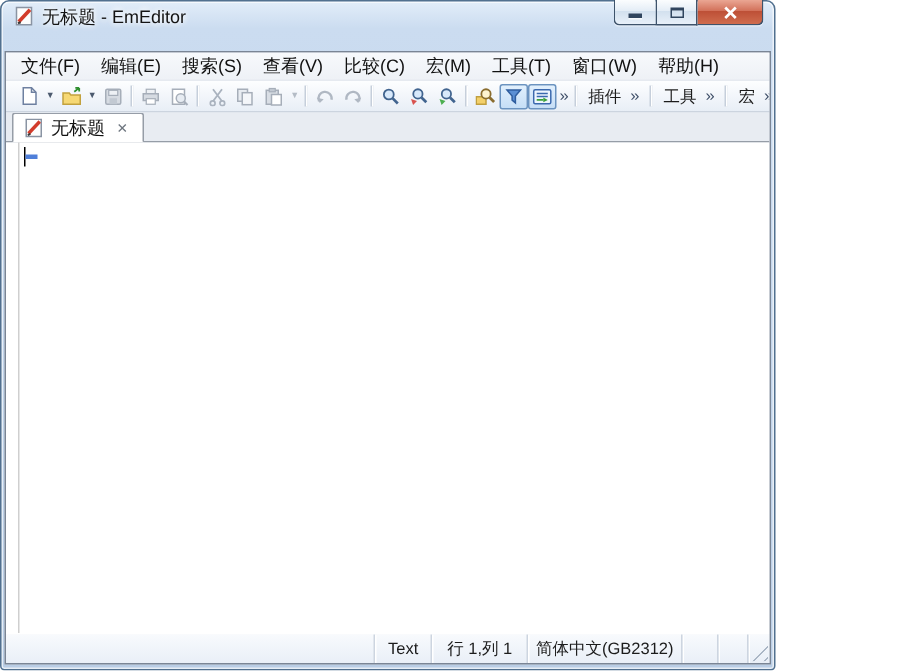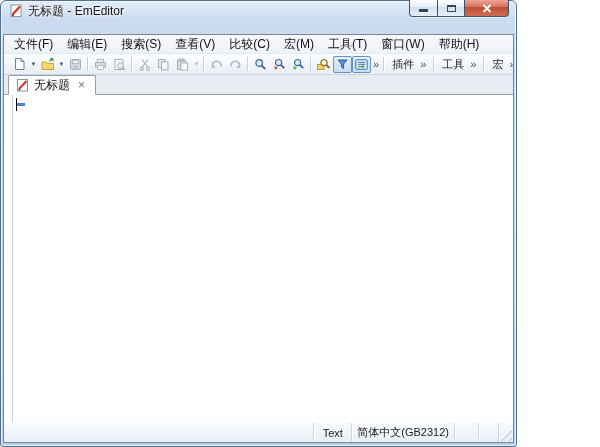--- a/index.html
+++ b/index.html
@@ -277,20 +277,21 @@
 
     <div class="editor">
       <span class="margin-line"></span>
       <span class="caret"></span>
       <span class="eof"></span>
     </div>
 
     <div class="statusbar">
       <span class="spring"></span>
       <span class="cell w-mode">Text</span>
+      <span class="cell w-pos">行 1,列 1</span>
       <span class="cell">简体中文(GB2312)</span>
       <span class="cell w-e1"></span>
       <span class="cell w-e2"></span>
       <span class="cell w-grip">
         <span class="grip-corner"></span>
       </span>
     </div>
 
   </div>
 </div>

